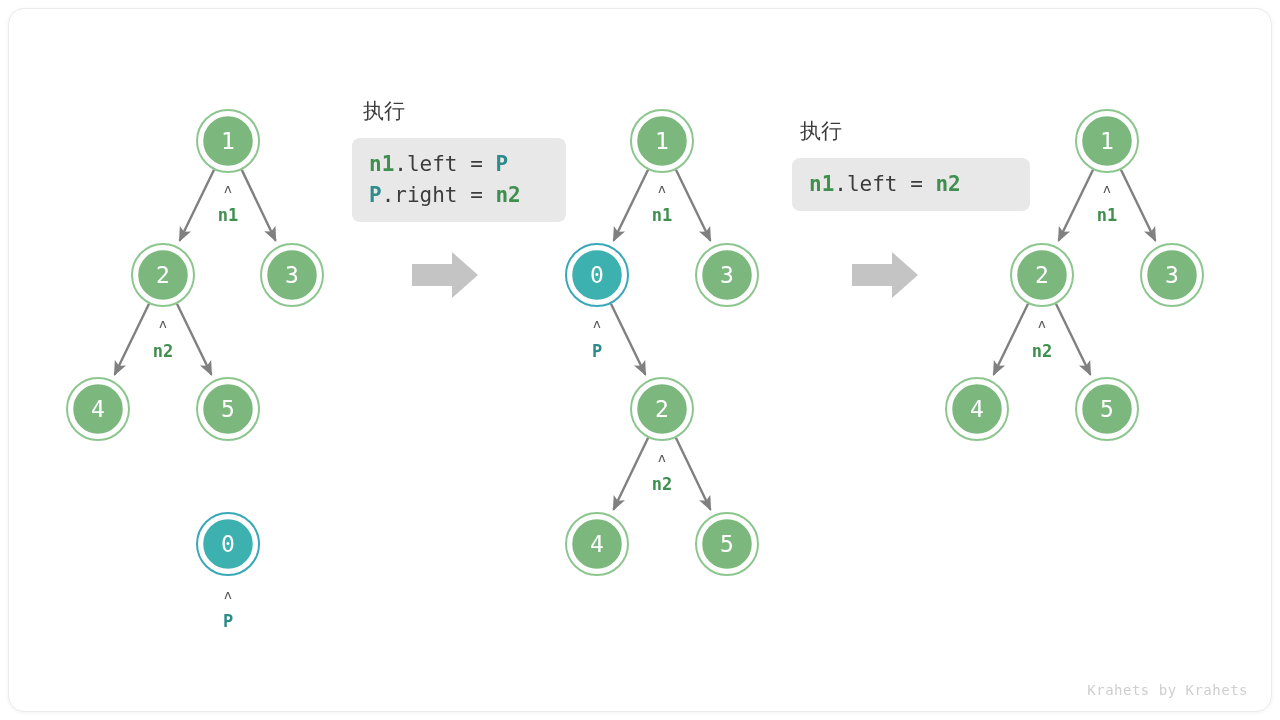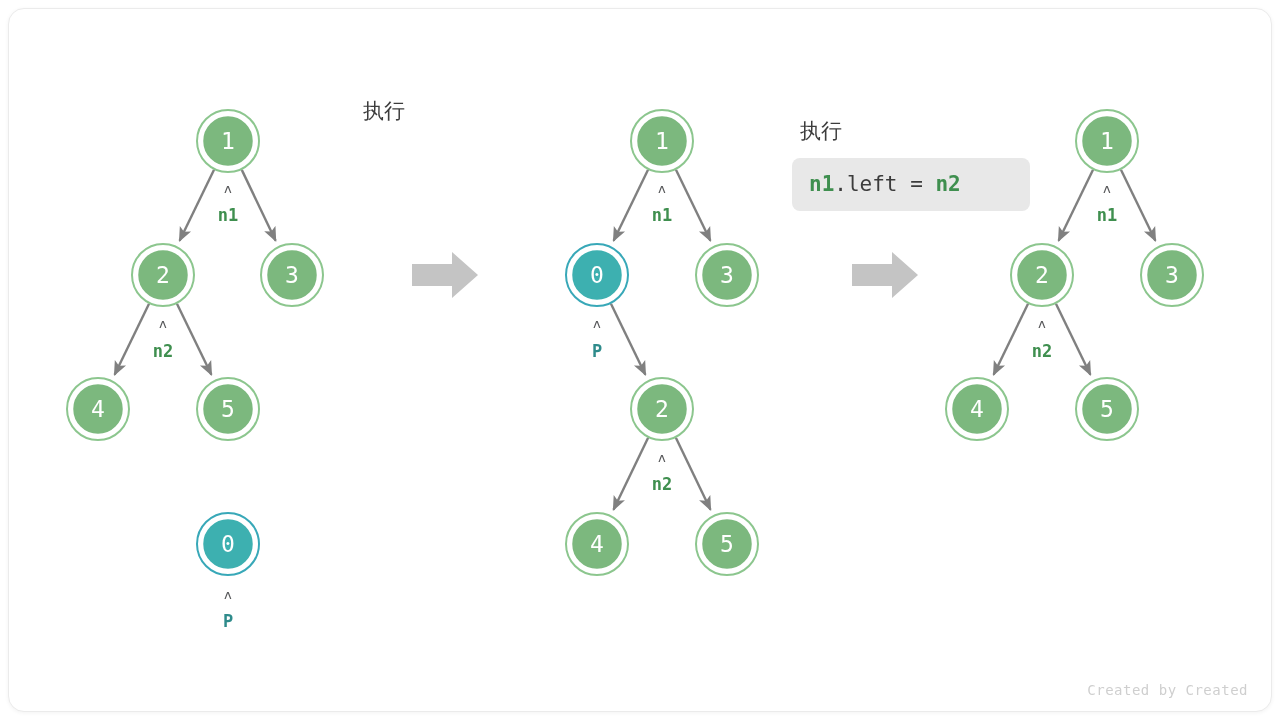--- a/index.html
+++ b/index.html
@@ -259,17 +259,18 @@
       <div class="node-label" style="left: 1042px; top: 275px;">2</div>
       <div class="node-label" style="left: 1172px; top: 275px;">3</div>
       <div class="node-label" style="left: 977px; top: 409px;">4</div>
       <div class="node-label" style="left: 1107px; top: 409px;">5</div>
       <div class="caret" style="left: 1107px; top: 188px;">ʌ</div>
       <div class="ptr-label ptr-green" style="left: 1107px; top: 215px;">n1</div>
       <div class="caret" style="left: 1042px; top: 323px;">ʌ</div>
       <div class="ptr-label ptr-green" style="left: 1042px; top: 351px;">n2</div>
       <div class="exec-caption" style="left: 363px; top: 101px;">执行</div>
       <div class="exec-caption" style="left: 800px; top: 121px;">执行</div>
+      <div class="code-box" style="left: 352px; top: 138px; width: 214px;"><div><span class="tok-green">n1</span><span class="tok-plain">.left = </span><span class="tok-teal">P</span></div><div><span class="tok-teal">P</span><span class="tok-plain">.right = </span><span class="tok-green">n2</span></div></div>
       <div class="code-box" style="left: 792px; top: 158px; width: 238px;"><div><span class="tok-green">n1</span><span class="tok-plain">.left = </span><span class="tok-green">n2</span></div></div>
     </div>
 
-  <div class="credit">Created by Created</div>
+  <div class="credit">Krahets by Krahets</div>
 </div>
 
 </body></html>

